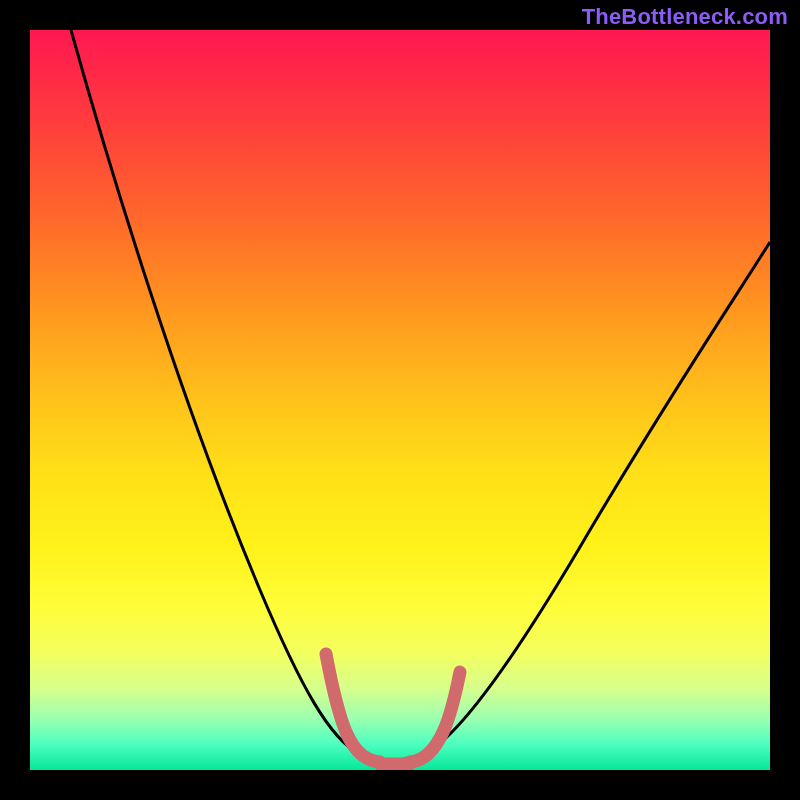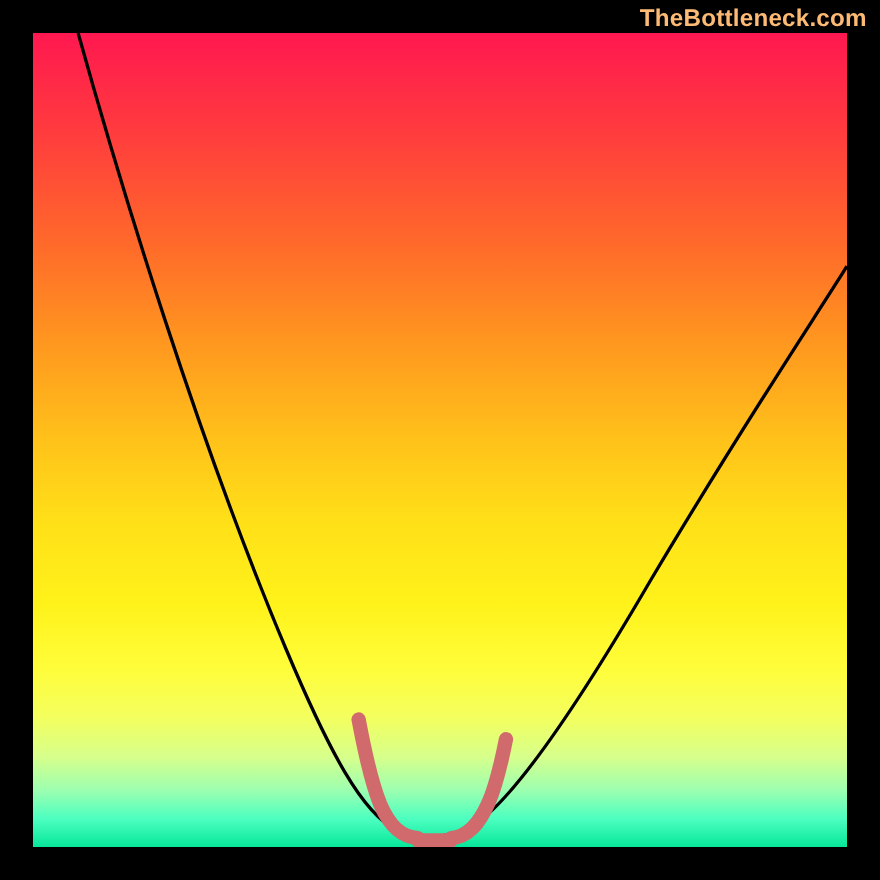--- a/index.html
+++ b/index.html
@@ -39,21 +39,21 @@
       #d6ff8c 89%,
       #9dffb0 93%,
       #4dffc0 96.5%,
       #06e79a 100%
     );
   }
   .watermark {
     position: absolute;
     top: 4px;
     right: 12px;
-    color: #fdba74;
+    color: #8b5cf6;
     font-size: 22px;
     font-weight: 600;
     letter-spacing: 0.2px;
     user-select: none;
   }
   svg.curves {
     position: absolute;
     left: 0;
     top: 0;
     width: 740px;

